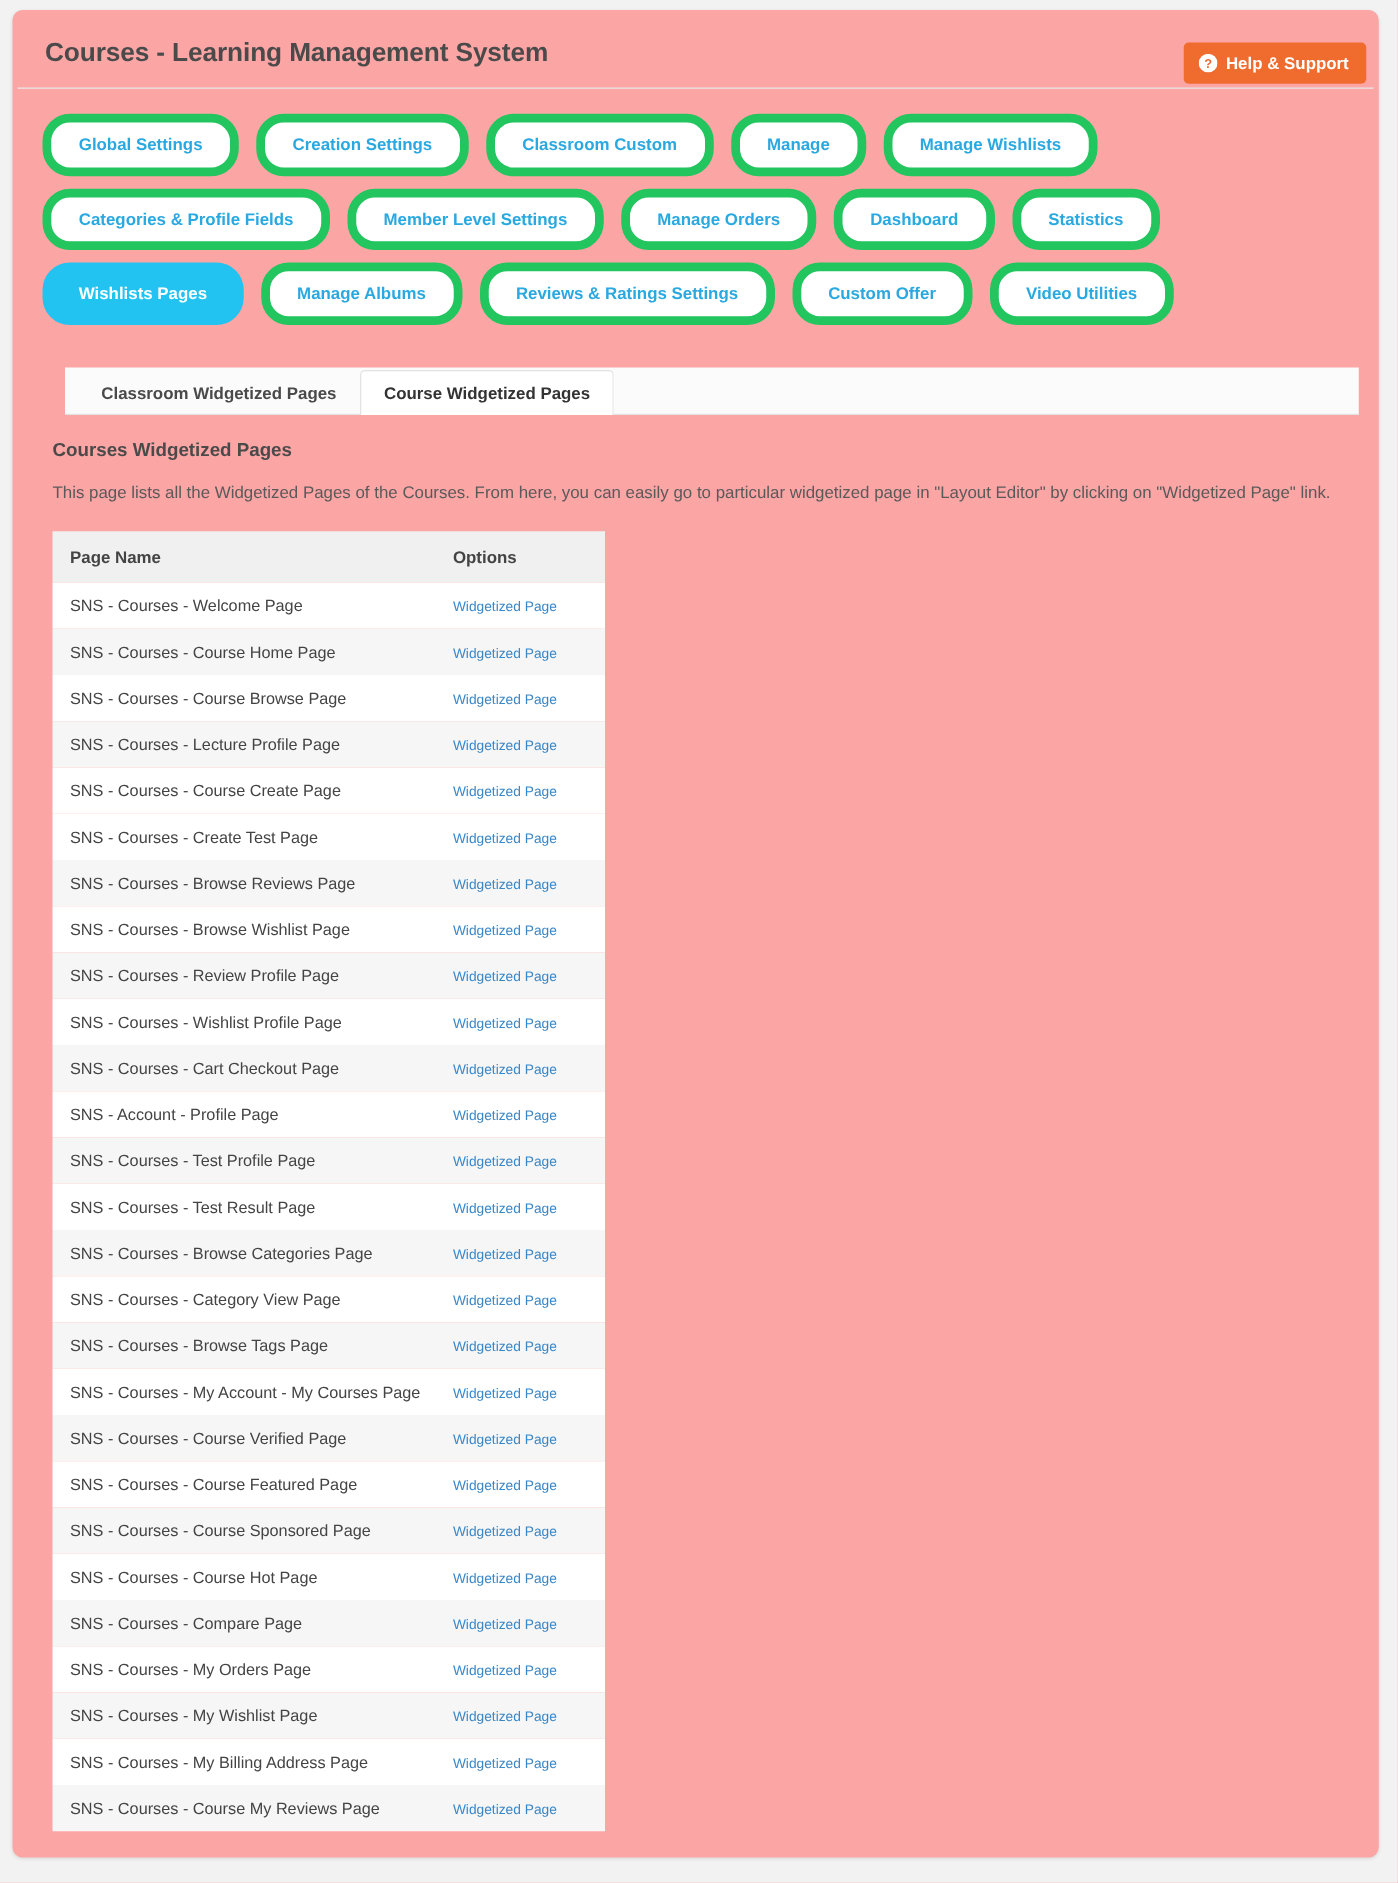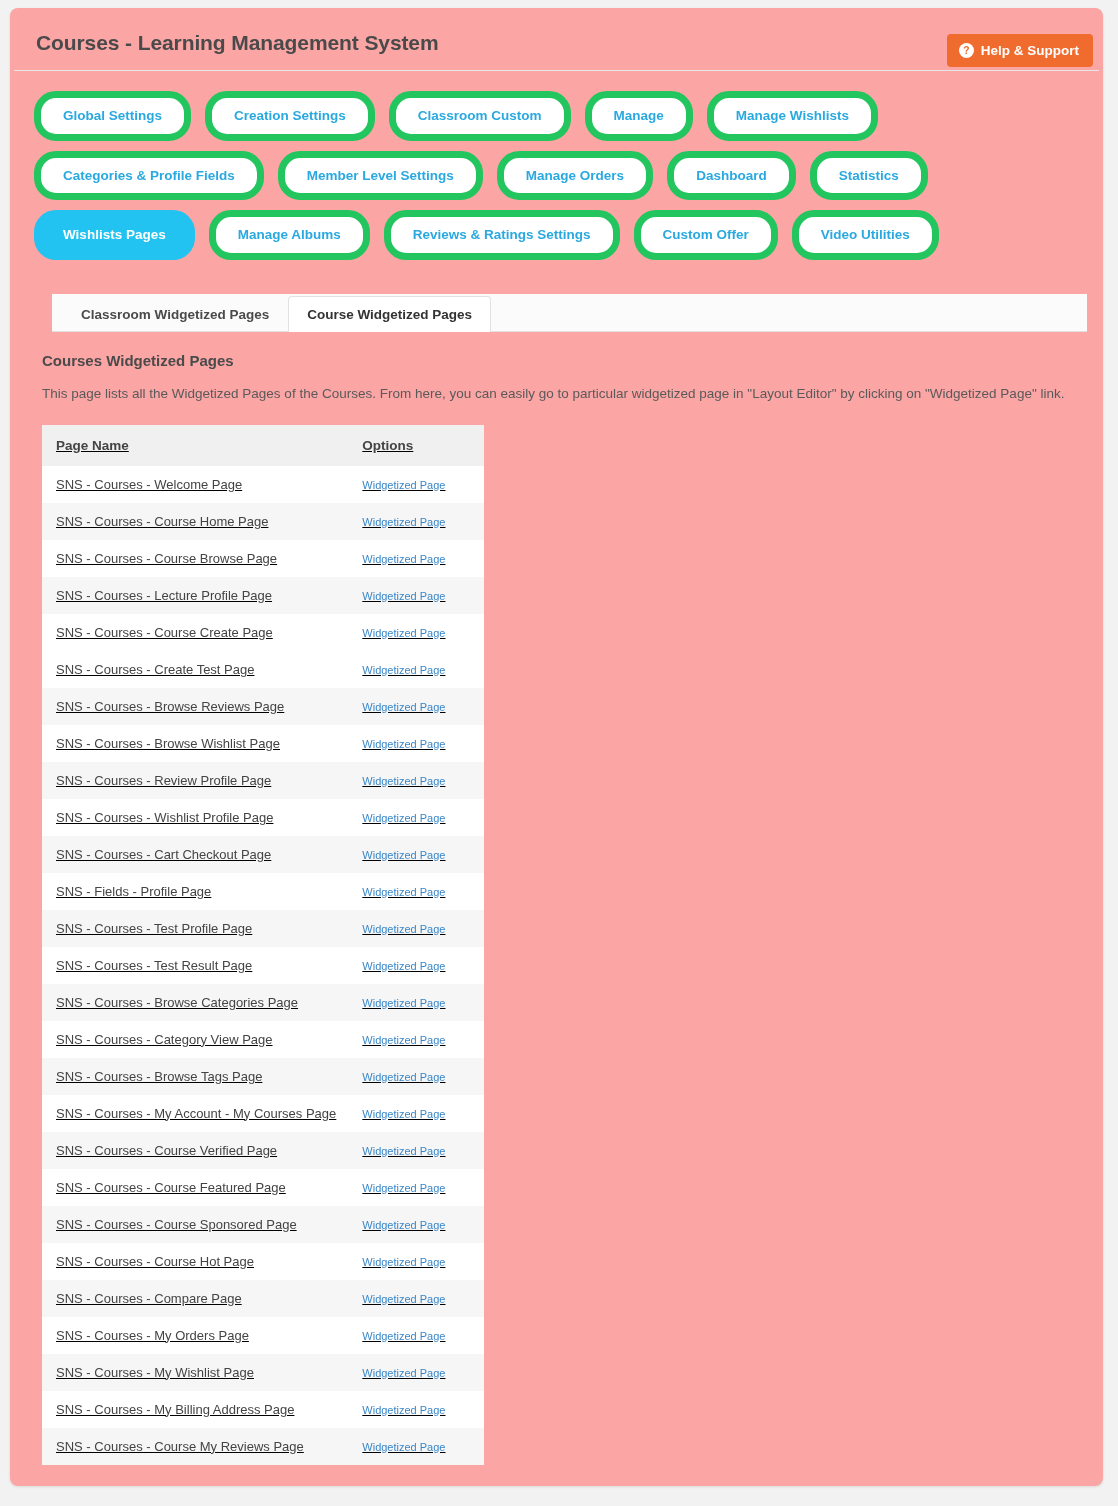--- a/index.html
+++ b/index.html
@@ -119,21 +119,21 @@
     margin: 0 0 12px 0;
   }
   .section-desc {
     font-size: 13.5px;
     color: #5a5a5a;
     line-height: 26px;
     margin: 0 0 18px 0;
     max-width: 1040px;
   }
   
-  .wp-table { border-collapse: collapse; table-layout: fixed; text-decoration: underline; }
+  .wp-table { border-collapse: collapse; table-layout: fixed; }
   .wp-table th {
     background: #f0f0f0;
     font-size: 13.5px;
     font-weight: bold;
     color: #444444;
     text-align: left;
     padding: 13px 12px 13px 14px;
     border: none;
   }
   .wp-table th.col-name { width: 284px; }
@@ -247,21 +247,21 @@
           </tr>
           <tr class="odd">
             <td class="col-name">SNS - Courses - Wishlist Profile Page</td>
             <td class="col-opt"><a class="wp-link">Widgetized Page</a></td>
           </tr>
           <tr class="even">
             <td class="col-name">SNS - Courses - Cart Checkout Page</td>
             <td class="col-opt"><a class="wp-link">Widgetized Page</a></td>
           </tr>
           <tr class="odd">
-            <td class="col-name">SNS - Fields - Profile Page</td>
+            <td class="col-name">SNS - Account - Profile Page</td>
             <td class="col-opt"><a class="wp-link">Widgetized Page</a></td>
           </tr>
           <tr class="even">
             <td class="col-name">SNS - Courses - Test Profile Page</td>
             <td class="col-opt"><a class="wp-link">Widgetized Page</a></td>
           </tr>
           <tr class="odd">
             <td class="col-name">SNS - Courses - Test Result Page</td>
             <td class="col-opt"><a class="wp-link">Widgetized Page</a></td>
           </tr>

